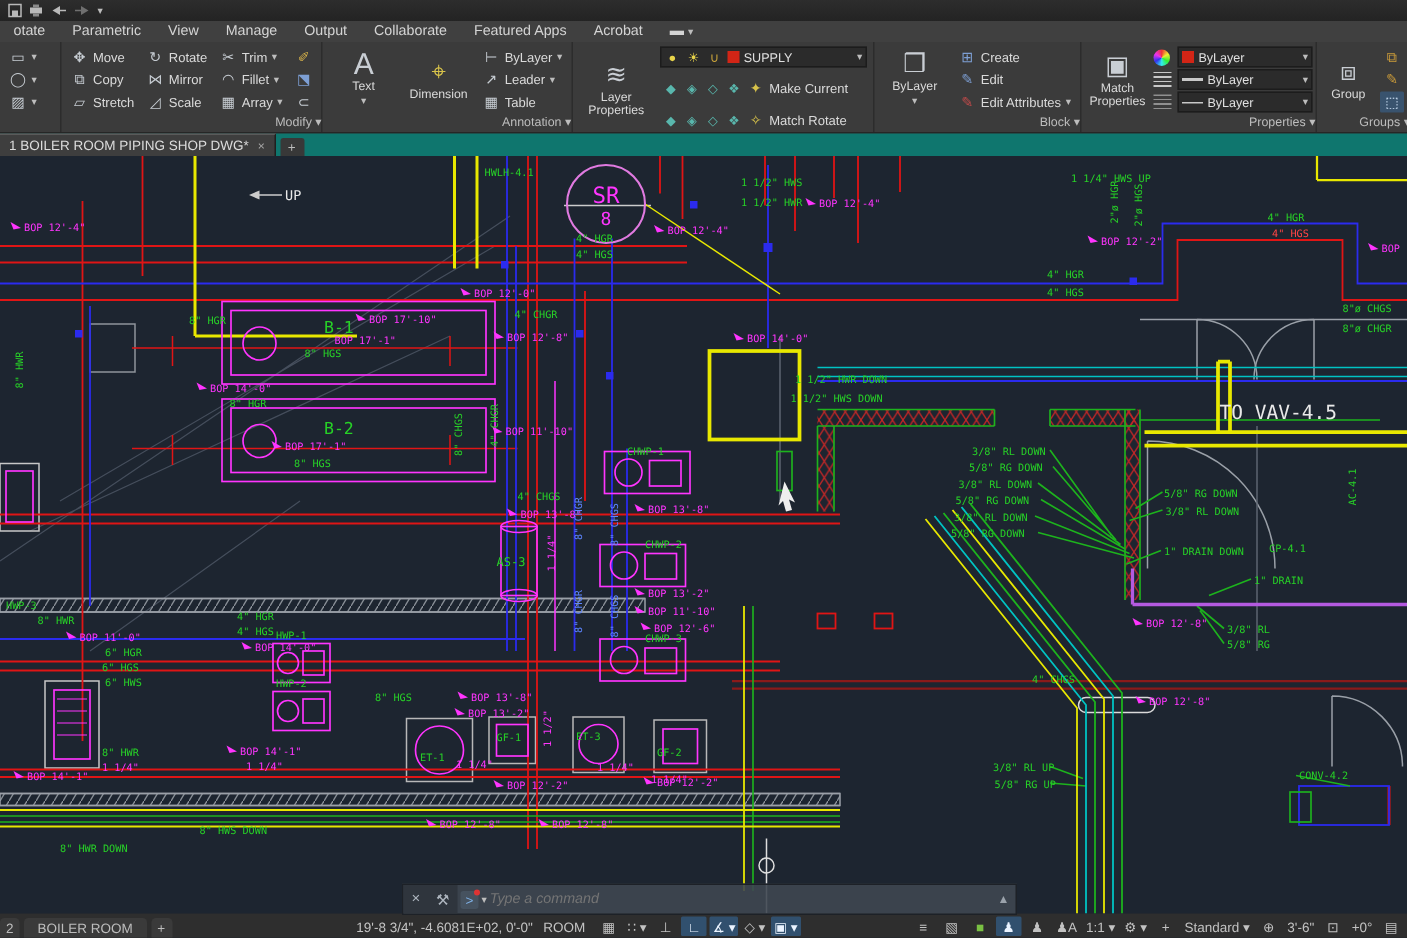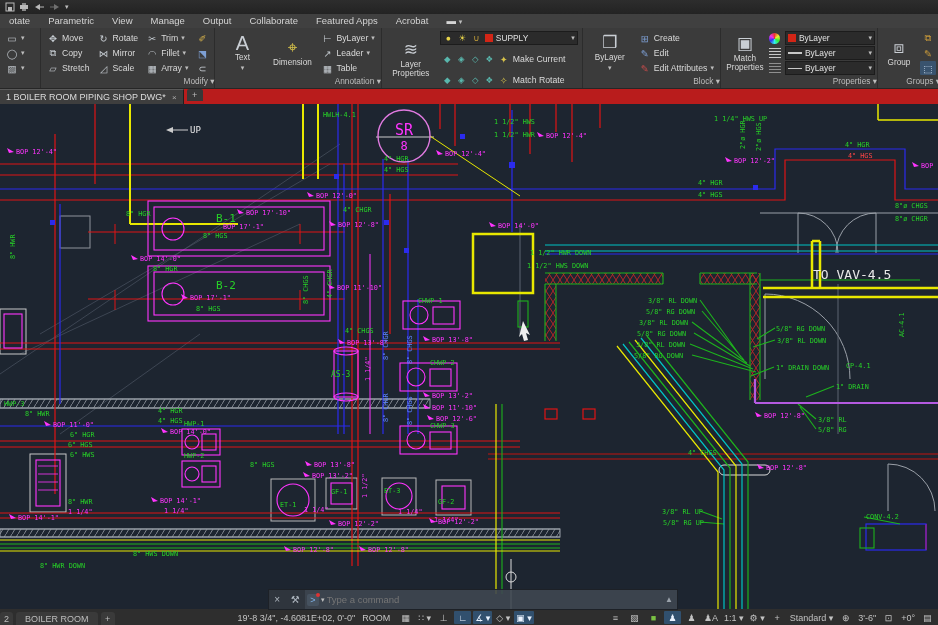--- a/index.html
+++ b/index.html
@@ -34,38 +34,38 @@
       font-size:8.4px;color:#e0e0e0;padding:0 2px;gap:3px;white-space:nowrap}
   .sw{width:8px;height:8px;background:#d22516;display:inline-block;flex:0 0 auto}
   .mini{width:11px;height:11px;display:inline-flex;align-items:center;justify-content:center;
         font-size:8.5px;color:#59b7ad}
   .caret{color:#bdbdbd;font-size:7px}
   .colorwheel{width:11px;height:11px;border-radius:50%;
       background:conic-gradient(#e33,#ee3,#3e3,#3ee,#33e,#e3e,#e33)}
   .lwico{width:12px;height:10px;background:repeating-linear-gradient(#c8c8c8 0 1px,transparent 1px 3px)}
   .hl{background:#39536e;border-radius:1px}
   
-  .filetabs{height:15px;background:#b91c1c;display:flex;align-items:flex-start;color:#dcdcdc;font-size:9px}
+  .filetabs{height:15px;background:#0f766e;display:flex;align-items:flex-end;color:#dcdcdc;font-size:9px}
   .ftab{background:#3e3e3e;height:14px;display:flex;align-items:center;padding:0 6px;gap:6px;
         border-top:1px solid #5a5a5a;border-right:1px solid #1f1f1f}
   .ftab .x{color:#a9a9a9;font-size:8px}
   .ftab-add{width:16px;height:12px;background:#383838;margin-left:3px;color:#bbb;text-align:center;
             line-height:12px;border-radius:2px 2px 0 0}
   
   .canvas{position:relative;width:938px;height:505px;background:#1d2530}
   .canvas svg{position:absolute;left:0;top:0}
   
   .cmdbar{position:absolute;left:268px;top:485px;width:408px;height:19px;z-index:6;
           background:rgba(63,71,81,.9);border:1px solid #1d2127;display:flex;align-items:center}
   .cmd-left{width:36px;height:100%;background:#2f353d;display:flex;align-items:center;
             justify-content:space-around;color:#aeb6bf;font-size:10px}
   .cmd-prompt{width:12px;height:12px;background:#46525f;color:#7fb2e8;font-size:9px;text-align:center;
               line-height:12px;margin:0 2px;border-radius:2px;position:relative}
   .cmd-prompt i{position:absolute;right:-1px;top:-1px;width:4px;height:4px;border-radius:50%;background:#d33}
-  .cmd-input{flex:1;background:transparent;border:none;outline:none;color:#a7b0ba;
+  .cmd-input{flex:1;background:transparent;border:none;outline:none;color:#a7b0ba;font-style:italic;
              font-size:9.5px;font-family:"Liberation Sans",sans-serif}
   .cmd-expand{color:#9aa2ab;font-size:8px;padding:0 4px}
   
   .statusbar{height:17px;background:#2e2e2e;display:flex;align-items:center;font-size:9px;
              color:#bdbdbd;gap:3px;padding-right:2px}
   .ltab{background:#3a3a3a;padding:0 9px;height:14px;line-height:14px;border-radius:3px 3px 0 0;margin-top:3px}
   .ltab.partial{padding:0 4px}
   .ltab-add{width:14px;height:14px;margin-top:3px;background:#3a3a3a;border-radius:3px 3px 0 0;
             text-align:center;line-height:14px}
   .coords{margin-left:120px;white-space:nowrap;color:#c4c4c4}

